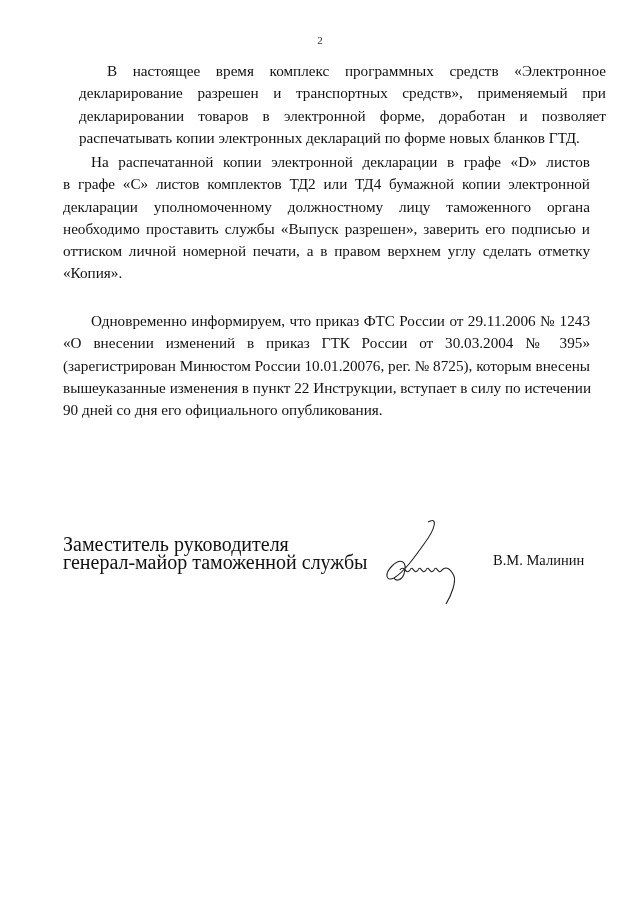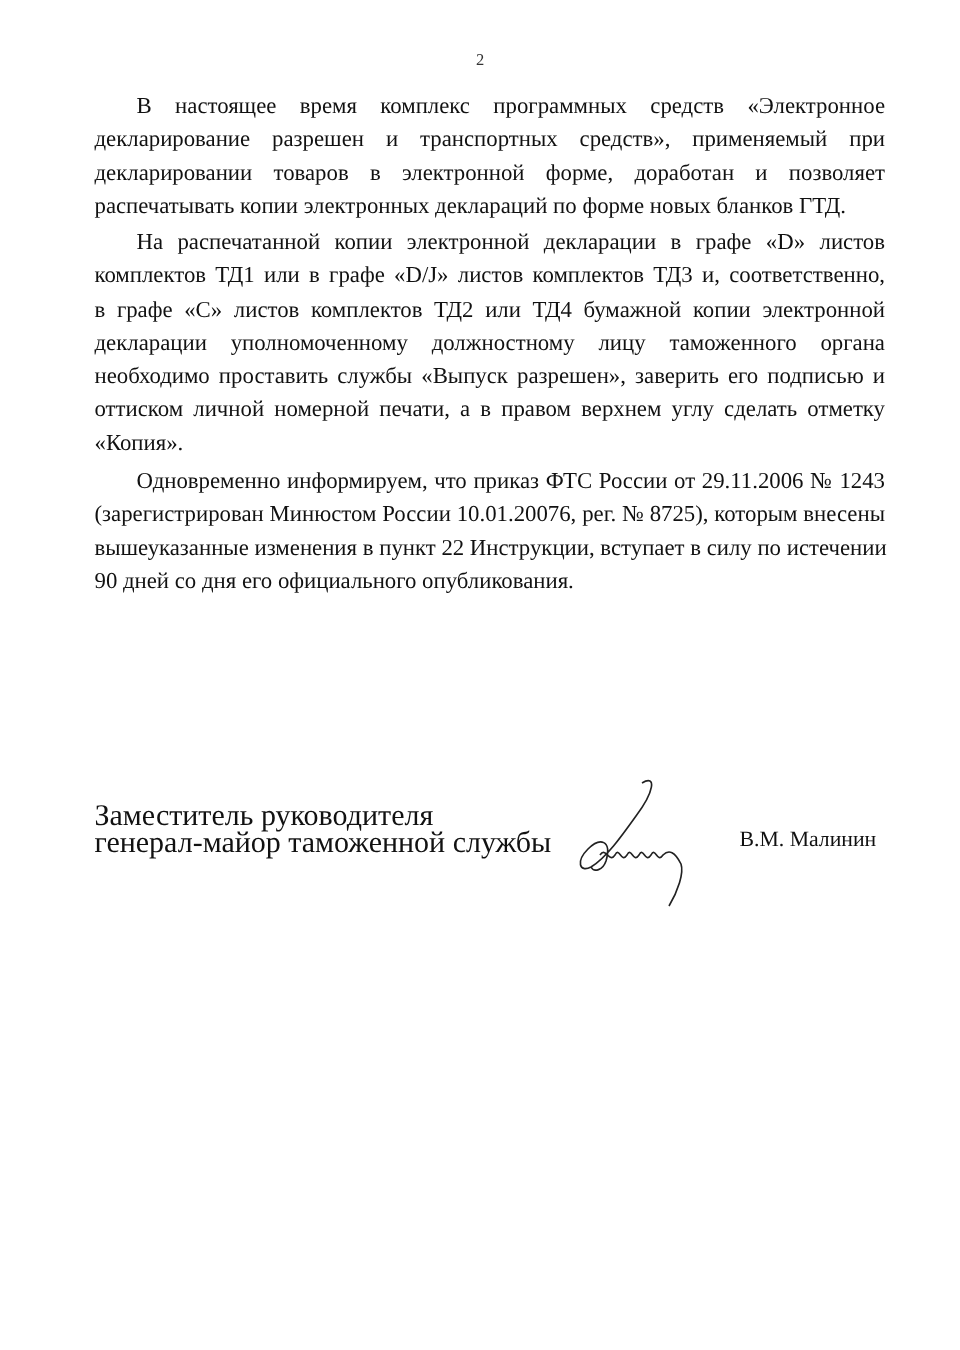--- a/index.html
+++ b/index.html
@@ -13,21 +13,21 @@
     text-align: center; font-size: 11px; color: #333;
   }
   .body-text {
     position: absolute; left: 63px; width: 527px;
     font-size: 15.2px; line-height: 22.3px;
   }
   .para { margin: 0; text-align: justify; text-align-last: left; }
   .para .line { display: block; text-align: justify; text-align-last: justify; white-space: nowrap; }
   .para .line.last { text-align-last: left; }
   .indent { text-indent: 28px; }
-  #p1 { top: 60px; }
+  #p1 { top: 60px; margin-left: 16px; }
   #p2 { top: 151px; }
   #p3 { top: 310px; }
   .sig-block {
     position: absolute; left: 63px; top: 535px;
     font-size: 20px; line-height: 18px;
   }
   .sig-name {
     position: absolute; left: 493px; top: 552px; font-size: 14.5px;
   }
   .signature { position: absolute; left: 380px; top: 516px; width: 90px; height: 90px; }
@@ -39,30 +39,30 @@
 
 <div class="body-text para" id="p1">
   <span class="line indent">В настоящее время комплекс программных средств «Электронное</span>
   <span class="line">декларирование разрешен и транспортных средств», применяемый при</span>
   <span class="line">декларировании товаров в электронной форме, доработан и позволяет</span>
   <span class="line last">распечатывать копии электронных деклараций по форме новых бланков ГТД.</span>
 </div>
 
 <div class="body-text para" id="p2">
   <span class="line indent">На распечатанной копии электронной декларации в графе «D» листов</span>
-  <span class="line">комплектов ТД1 или в графе «D/J» листов комплектов ТД3 и, соответственно,</span>
   <span class="line">в графе «С» листов комплектов ТД2 или ТД4 бумажной копии электронной</span>
   <span class="line">декларации уполномоченному должностному лицу таможенного органа</span>
   <span class="line">необходимо проставить службы «Выпуск разрешен», заверить его подписью и</span>
   <span class="line">оттиском личной номерной печати, а в правом верхнем углу сделать отметку</span>
   <span class="line last">«Копия».</span>
 </div>
 
 <div class="body-text para" id="p3">
   <span class="line indent">Одновременно информируем, что приказ ФТС России от 29.11.2006 № 1243</span>
+  <span class="line">«О внесении изменений в приказ ГТК России от 30.03.2004 № 395»</span>
   <span class="line">(зарегистрирован Минюстом России 10.01.20076, рег. № 8725), которым внесены</span>
   <span class="line">вышеуказанные изменения в пункт 22 Инструкции, вступает в силу по истечении</span>
   <span class="line last">90 дней со дня его официального опубликования.</span>
 </div>
 
 <div class="sig-block">
   <div>Заместитель руководителя</div>
   <div>генерал-майор таможенной службы</div>
 </div>
 

